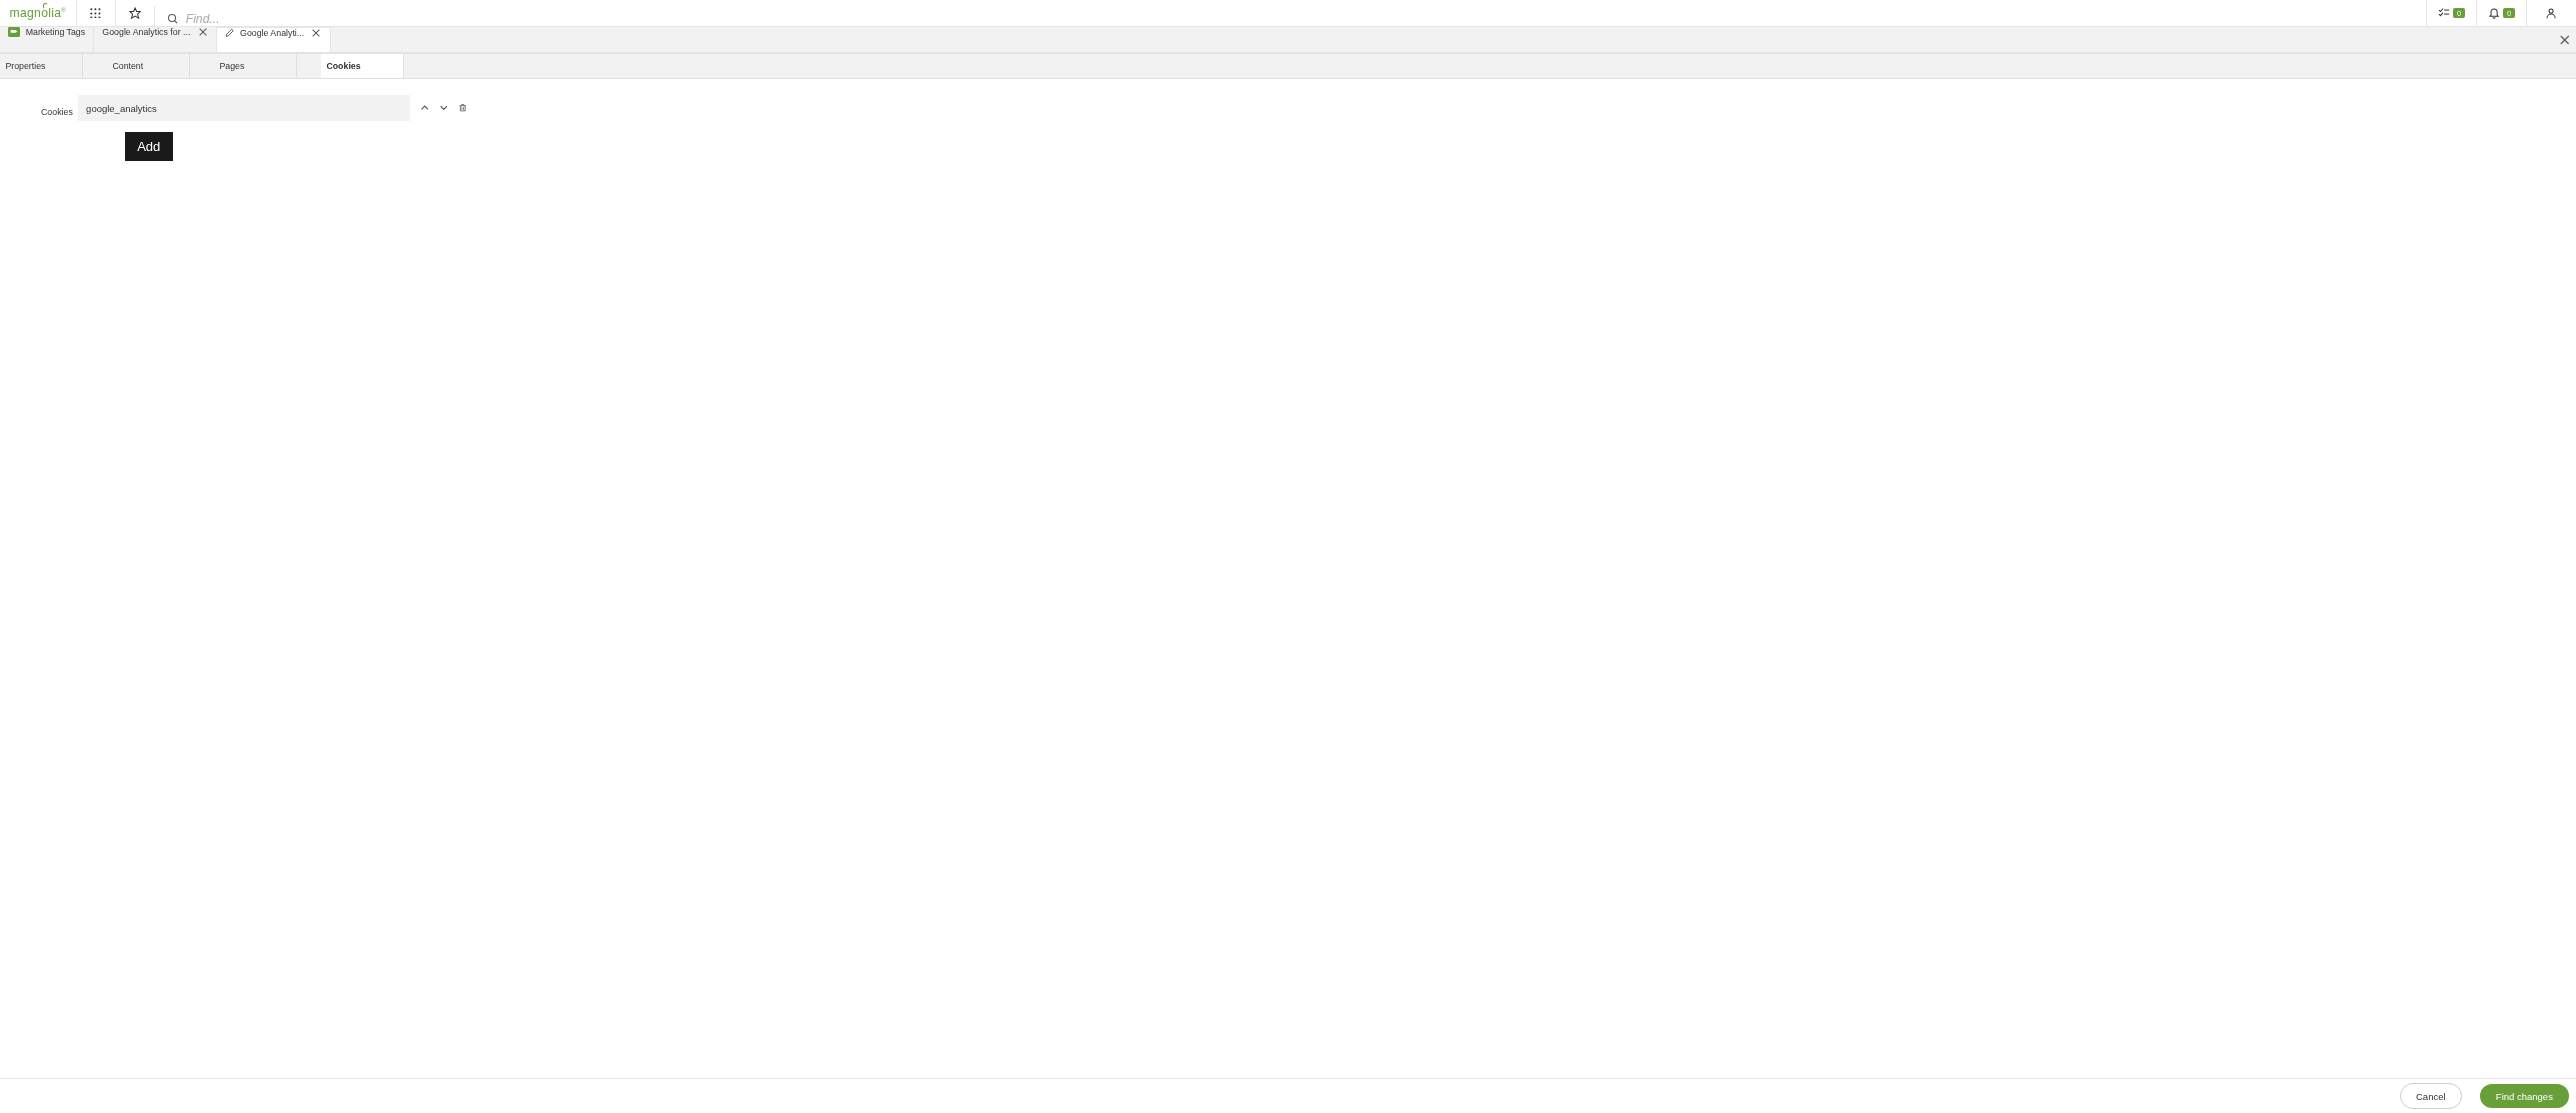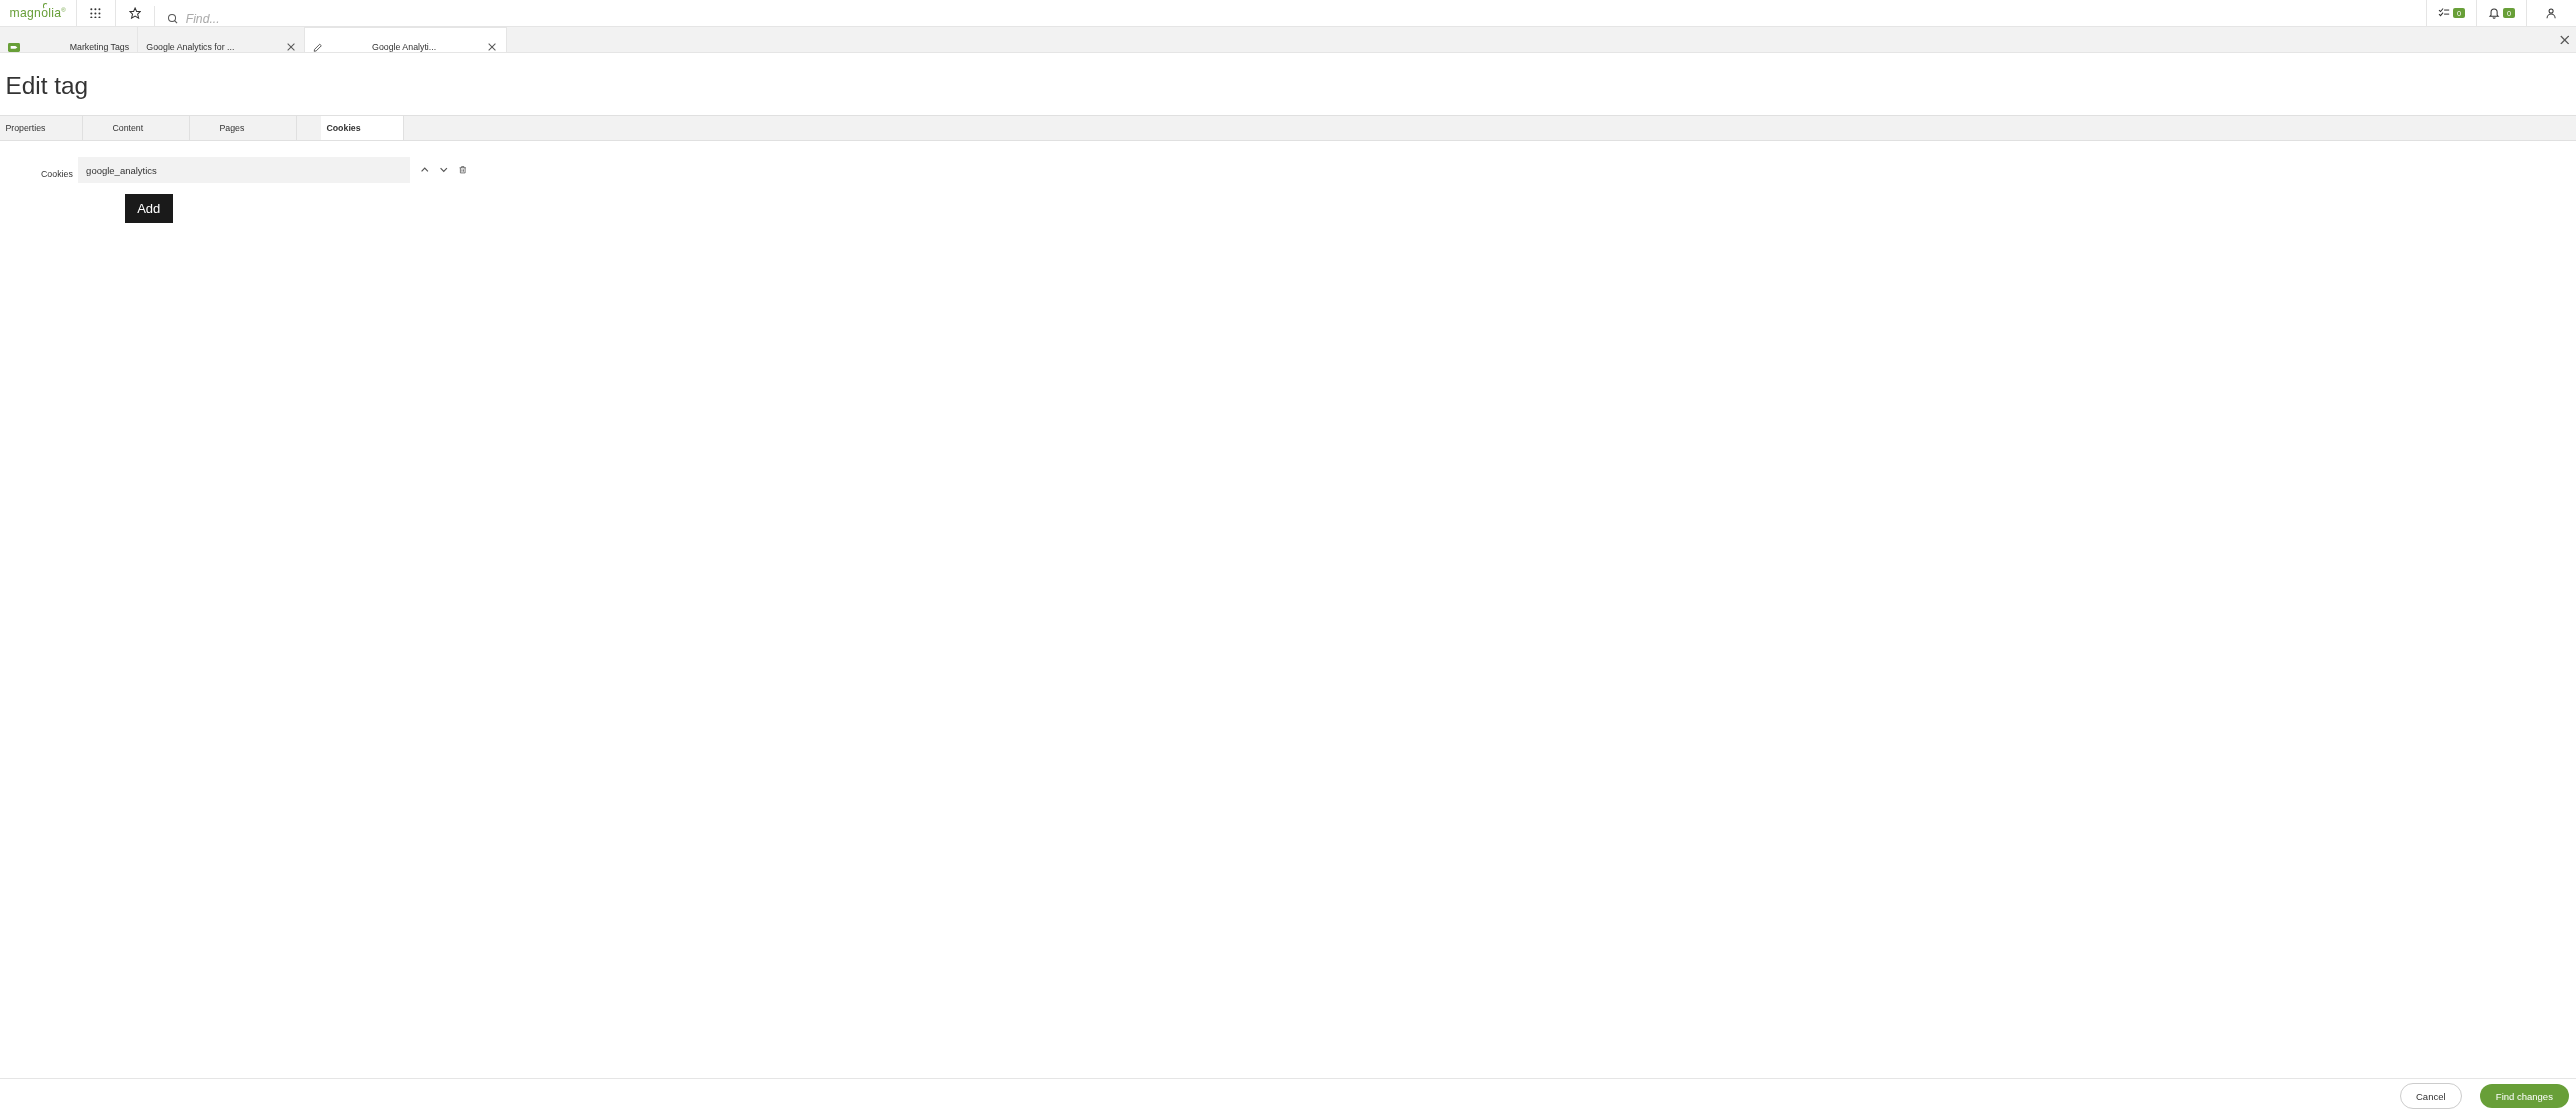--- a/index.html
+++ b/index.html
@@ -13,21 +13,21 @@
     .header-btn { width: 39px; height: 100%; display: flex; align-items: center; justify-content: center; border-left: 0.7px solid #e5e5e5; cursor: pointer; }
     .search-area { flex: 1; display: flex; align-items: center; padding-left: 12.2px; border-left: 0.7px solid #e5e5e5; height: 100%; margin-top: 12px; }
     .search-area input { border: none; outline: none; font-size: 12.2px; color: #666; width: 100%; }
     .search-area input::placeholder { color: #aaa; font-style: italic; }
     .header-right { display: flex; height: 100%; }
     .header-right .header-btn { width: 50px; position: relative; }
     .badge { background: #689f38; color: #fff; font-size: 7.4px; padding: 0.7px 4.1px; border-radius: 2px; margin-left: 2.7px; }
     
     
     .breadcrumbs { display: flex; align-items: stretch; height: 26px; background: #f2f2f2; border-bottom: 0.7px solid #e5e5e5; position: relative; }
-    .crumb { display: flex; align-items: flex-end; padding: 0 8.1px; border-right: 0.7px solid #e5e5e5; cursor: pointer; gap: 44px; }
+    .crumb { display: flex; align-items: flex-start; padding: 0 8.1px; border-right: 0.7px solid #e5e5e5; cursor: pointer; }
     .crumb.active { background: #fff; border-top: 0.7px solid #e5e5e5; font-weight: 400; }
     .crumb-icon { margin-right: 5.4px; display: flex; }
     .crumb-label { font-size: 8.8px; color: #333; max-width: 102px; overflow: hidden; text-overflow: ellipsis; white-space: nowrap; }
     .crumb-close { margin-left: 6.8px; width: 10.8px; height: 10.8px; display: flex; align-items: center; justify-content: center; cursor: pointer; color: #555; }
     .breadcrumbs-close { position: absolute; right: 6.8px; top: 50%; transform: translateY(-50%); cursor: pointer; color: #555; }
     
     
     .content { flex: 1; overflow: auto; }
     .page-title { font-size: 24.4px; font-weight: 300; padding: 19px 0 15px 5.4px; color: #333; }
     
@@ -147,21 +147,20 @@
   </div>
   <span class="breadcrumbs-close">
     <svg width="9.5" height="9.5" viewBox="0 0 12 12" stroke="#555" stroke-width="1.5">
         <line x1="1" y1="1" x2="11" y2="11"></line>
         <line x1="11" y1="1" x2="1" y2="11"></line>
       </svg>
   </span>
 </div>
 
 <div class="content">
-  <h1 class="page-title">Edit tag</h1>
 
   <div class="subtabs">
     <div class="subtab">Properties</div>
     <div class="subtab">Content</div>
     <div class="subtab">Pages</div>
     <div class="subtab active">Cookies</div>
   </div>
 
   <div class="form-area">
     <div class="field-row">

